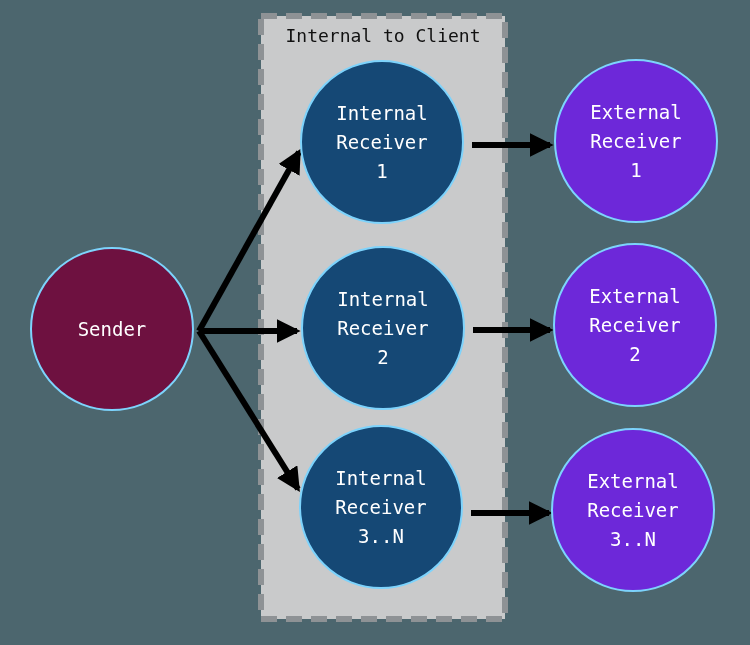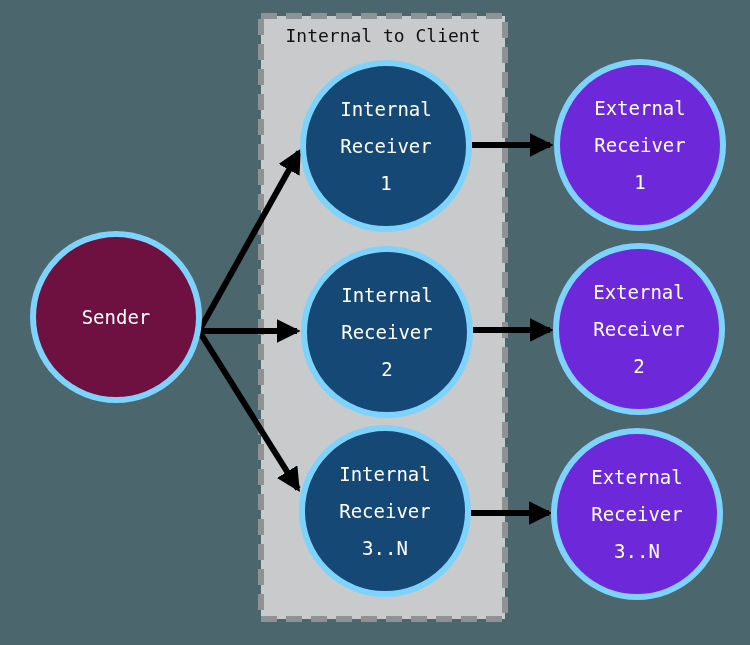--- a/index.html
+++ b/index.html
@@ -33,28 +33,28 @@
     color: #111111;
     font-size: 18px;
     line-height: 22px;
     font-family: "DejaVu Sans Mono", monospace;
   }
   .node {
     position: absolute;
     width: 160px;
     height: 160px;
     border-radius: 50%;
-    border: 6px solid #7dd3fc;
+    border: 2px solid #7dd3fc;
     display: flex;
     align-items: center;
     justify-content: center;
     text-align: center;
     color: #FFFFFF;
     font-size: 19px;
-    line-height: 37px;
+    line-height: 29px;
     font-family: "DejaVu Sans Mono", monospace;
   }
   .node .node-text {
     white-space: pre-line;
   }
   .sender-node   { background: #6E1140; }
   .internal-node { background: #154875; }
   .external-node { background: #6d28d9; }
 </style>
 </head>
@@ -75,21 +75,21 @@
     <line x1="199" y1="331" x2="297" y2="331" stroke="#000000" stroke-width="6" marker-end="url(#ah)"></line>
     <line x1="199" y1="331" x2="298" y2="489" stroke="#000000" stroke-width="6" marker-end="url(#ah)"></line>
 
     <line x1="472" y1="145" x2="550" y2="145" stroke="#000000" stroke-width="6" marker-end="url(#ah)"></line>
     <line x1="473" y1="330" x2="550" y2="330" stroke="#000000" stroke-width="6" marker-end="url(#ah)"></line>
     <line x1="471" y1="513" x2="549" y2="513" stroke="#000000" stroke-width="6" marker-end="url(#ah)"></line>
   </svg>
 
   <div class="group-label">Internal to Client</div>
 
-  <div class="node sender-node" style="left:30px; top:231px;">
+  <div class="node sender-node" style="left:30px; top:247px;">
     <span class="node-text">Sender</span>
   </div>
 
   <div class="node internal-node" style="left:300px; top:60px;">
     <span class="node-text">Internal
 Receiver
 1</span>
   </div>
   <div class="node internal-node" style="left:301px; top:246px;">
     <span class="node-text">Internal

